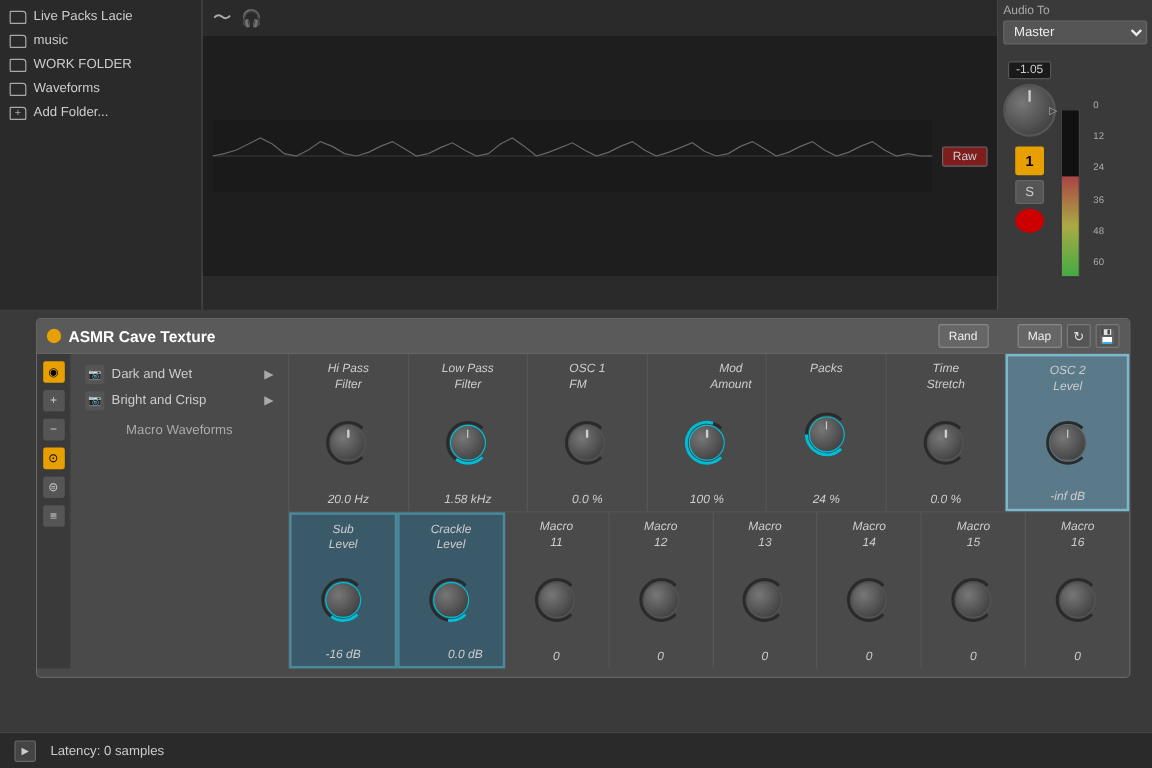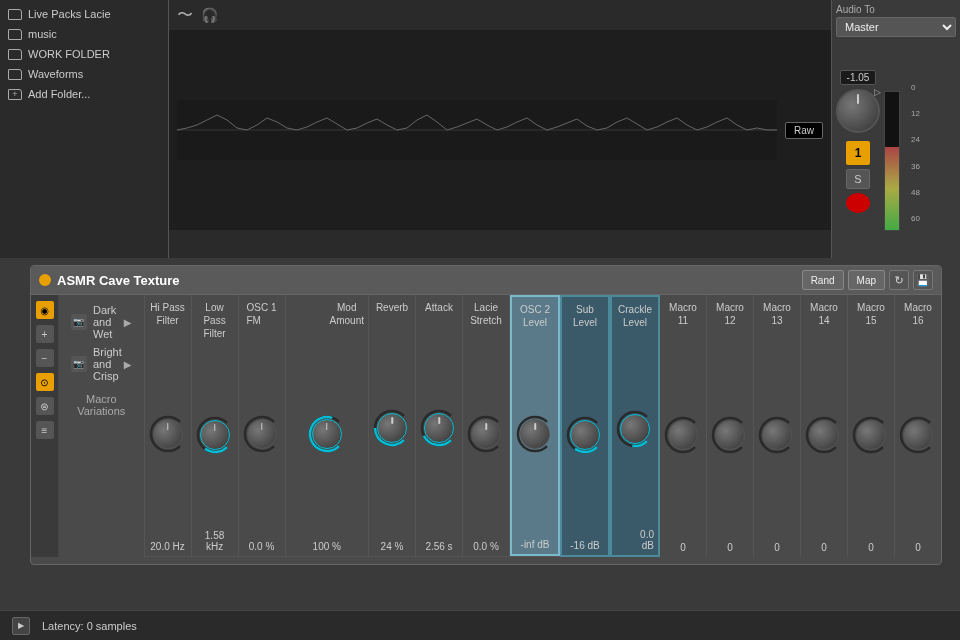--- a/index.html
+++ b/index.html
@@ -81,21 +81,21 @@
       background: #555;
       border: 1px solid #666;
       color: #eee;
       font-size: 11px;
       padding: 2px 4px;
       border-radius: 2px;
       margin-bottom: 6px;
     }
     .mixer-row {
       display: flex;
-      align-items: center;
+      align-items: flex-start;
       gap: 4px;
     }
     .knob-area {
       display: flex;
       flex-direction: column;
       align-items: center;
     }
     .db-display {
       background: #1a1a1a;
       border: 1px solid #555;
@@ -204,21 +204,21 @@
       position: relative;
       display: flex;
       align-items: center;
       padding: 0 8px;
     }
     .waveform-svg {
       flex: 1;
       height: 60px;
     }
     .raw-btn {
-      background: #000000;
+      background: #7f1d1d;
       border: 1px solid #666;
       color: #ccc;
       padding: 2px 8px;
       font-size: 10px;
       cursor: pointer;
       border-radius: 2px;
       margin-left: 8px;
     }
     .waveform-controls {
       display: flex;
@@ -288,20 +288,21 @@
       gap: 4px;
     }
     .rack-btn {
       background: #666;
       border: 1px solid #888;
       color: #eee;
       padding: 2px 8px;
       font-size: 10px;
       cursor: pointer;
       border-radius: 2px;
+      margin-left: 20px;
     }
     .rack-icon-btn {
       width: 20px;
       height: 20px;
       background: #555;
       border: 1px solid #777;
       border-radius: 2px;
       cursor: pointer;
       display: flex;
       align-items: center;
@@ -379,21 +380,22 @@
     }
     .side-icon.active {
       background: #e8a000;
       color: #000;
     }
 
     
     .rack-macros {
       flex: 1;
       display: flex;
-      flex-direction: row;
+      flex-direction: column;
+      font-style: italic;
     }
     .macro-top {
       display: flex;
       flex: 1;
       border-bottom: 1px solid #555;
     }
     .macro-bottom {
       display: flex;
       flex: 1;
     }
@@ -566,21 +568,21 @@
         <div class="preset-item">
           <div class="preset-icon">📷</div>
           <span class="preset-name">Dark and Wet</span>
           <span class="preset-arrow">▶</span>
         </div>
         <div class="preset-item">
           <div class="preset-icon">📷</div>
           <span class="preset-name">Bright and Crisp</span>
           <span class="preset-arrow">▶</span>
         </div>
-        <div class="macro-variations-label">Macro Variations</div>
+        <div class="macro-variations-label">Macro Waveforms</div>
       </div>
     </div>
 
     <div class="rack-macros">
 
       <div class="macro-top" id="macro-top-container">
           <div class="macro-col" style="">
       <div style="font-size:10px;color:#ccc;text-align:center;line-height:1.3;">
         <div>Hi Pass</div>
               <div>Filter</div>
@@ -631,47 +633,34 @@
         <div class="macro-knob-svg"><svg width="38" height="38" viewBox="0 0 38 38">
       <path d="M 31.02081528017131 31.020815280171306 A 17 17 0 1 1 31.020815280171306 6.979184719828689" fill="none" stroke="#2a2a2a" stroke-width="2.5"></path>
       <path d="M 31.02081528017131 31.020815280171306 A 17 17 0 1 1 24.253288904374102 2.832039222982388" fill="none" stroke="#00bcd4" stroke-width="2.5"></path>
     </svg></div>
         <div class="macro-knob-inner cyan-knob" style="top:4px;left:4px;width:30px;height:30px;border-radius:50%;background:radial-gradient(circle at 35% 35%,#777,#333);border:1.5px solid #00bcd4;position:absolute;"></div>
       </div>
       <div style="font-size:10px;color:#ccc;text-align:right;">100 %</div>
     </div>
           <div class="macro-col" style="">
       <div style="font-size:10px;color:#ccc;text-align:center;line-height:1.3;">
-        <div>Reverb</div>
+        <div>Packs</div>
       </div>
       <div class="macro-knob-wrapper">
         <div class="macro-knob-svg"><svg width="38" height="38" viewBox="0 0 38 38">
       <path d="M 31.02081528017131 31.020815280171306 A 17 17 0 1 1 31.020815280171306 6.979184719828689" fill="none" stroke="#2a2a2a" stroke-width="2.5"></path>
       <path d="M 31.02081528017131 31.020815280171306 A 17 17 0 0 1 2 19.000000000000004" fill="none" stroke="#00bcd4" stroke-width="2.5"></path>
     </svg></div>
         <div class="macro-knob-inner cyan-knob" style="top:4px;left:4px;width:30px;height:30px;border-radius:50%;background:radial-gradient(circle at 35% 35%,#777,#333);border:1.5px solid #00bcd4;position:absolute;"></div>
       </div>
       <div style="font-size:10px;color:#ccc;text-align:center;">24 %</div>
     </div>
           <div class="macro-col" style="">
       <div style="font-size:10px;color:#ccc;text-align:center;line-height:1.3;">
-        <div>Attack</div>
-      </div>
-      <div class="macro-knob-wrapper">
-        <div class="macro-knob-svg"><svg width="38" height="38" viewBox="0 0 38 38">
-      <path d="M 31.02081528017131 31.020815280171306 A 17 17 0 1 1 31.020815280171306 6.979184719828689" fill="none" stroke="#2a2a2a" stroke-width="2.5"></path>
-      <path d="M 31.02081528017131 31.020815280171306 A 17 17 0 0 1 3.852889088797747 26.717838495572295" fill="none" stroke="#00bcd4" stroke-width="2.5"></path>
-    </svg></div>
-        <div class="macro-knob-inner cyan-knob" style="top:4px;left:4px;width:30px;height:30px;border-radius:50%;background:radial-gradient(circle at 35% 35%,#777,#333);border:1.5px solid #00bcd4;position:absolute;"></div>
-      </div>
-      <div style="font-size:10px;color:#ccc;text-align:center;">2.56 s</div>
-    </div>
-          <div class="macro-col" style="">
-      <div style="font-size:10px;color:#ccc;text-align:center;line-height:1.3;">
-        <div>Lacie</div>
+        <div>Time</div>
               <div>Stretch</div>
       </div>
       <div class="macro-knob-wrapper">
         <div class="macro-knob-svg"><svg width="38" height="38" viewBox="0 0 38 38">
       <path d="M 31.02081528017131 31.020815280171306 A 17 17 0 1 1 31.020815280171306 6.979184719828689" fill="none" stroke="#2a2a2a" stroke-width="2.5"></path>
 
     </svg></div>
         <div class="macro-knob-inner " style="top:4px;left:4px;width:30px;height:30px;border-radius:50%;background:radial-gradient(circle at 35% 35%,#777,#333);border:1px solid #555;position:absolute;"></div>
       </div>
       <div style="font-size:10px;color:#ccc;text-align:center;">0.0 %</div>

